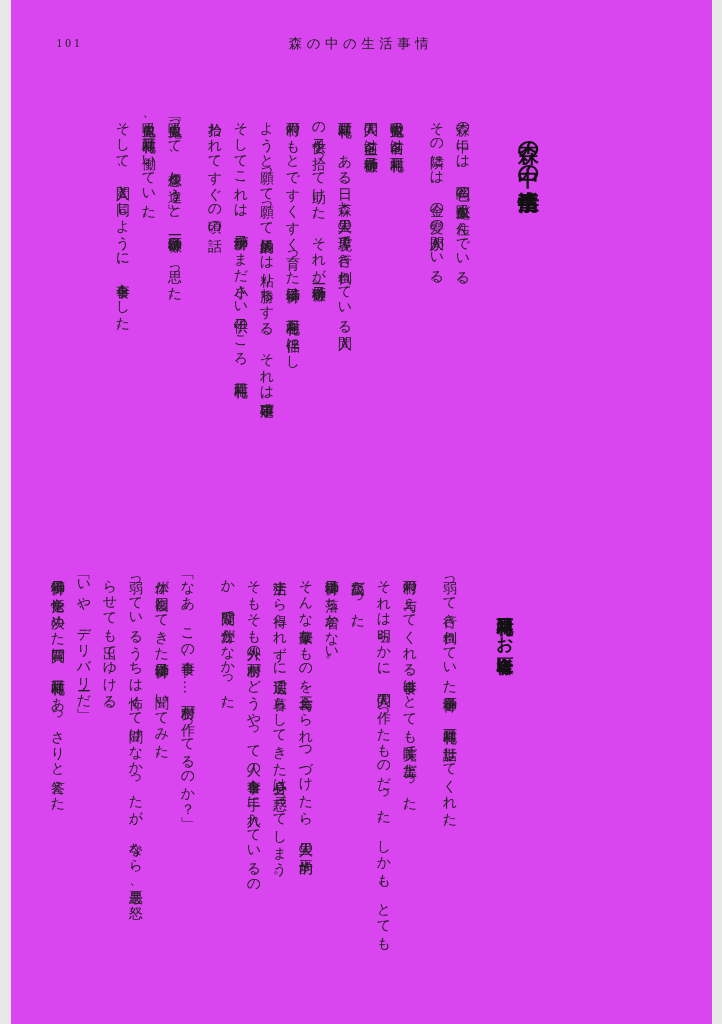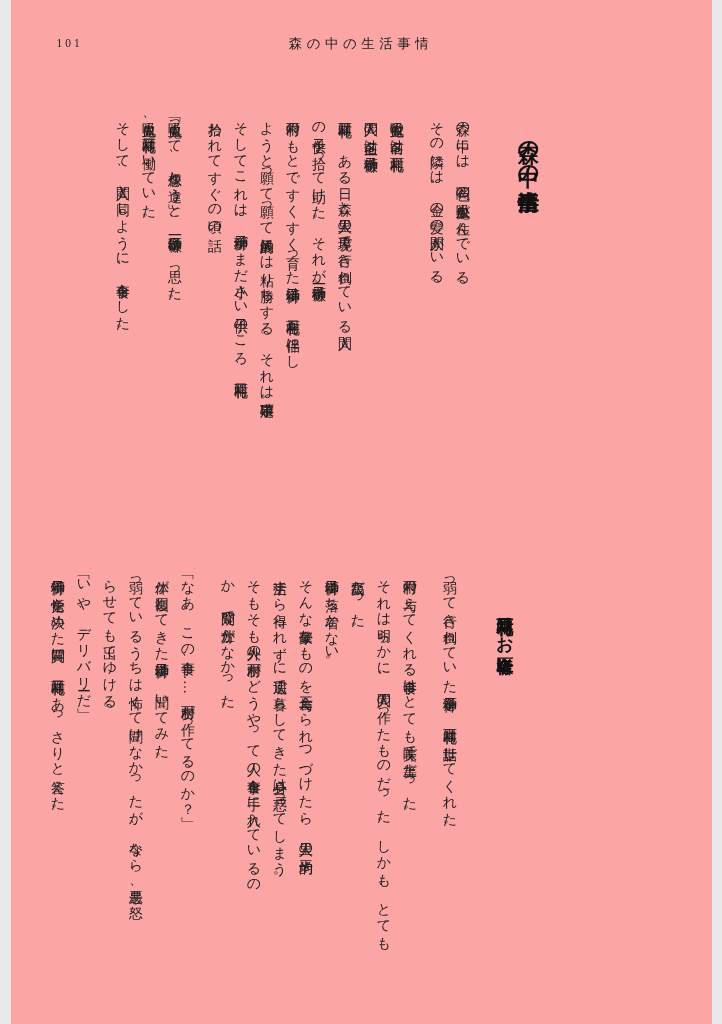--- a/index.html
+++ b/index.html
@@ -6,21 +6,21 @@
     margin: 0;
     padding: 0;
     background: #e8e8e8;
     font-family: "Liberation Serif", serif;
   }
   .page {
     position: relative;
     width: 701px;
     height: 1024px;
     margin: 0 auto;
-    background: #fca5a5;
+    background: #d946ef;
     color: #1f1f1f;
     overflow: hidden;
   }
   
   .page-header {
     position: absolute;
     top: 35px;
     left: 0;
     right: 0;
     height: 18px;

